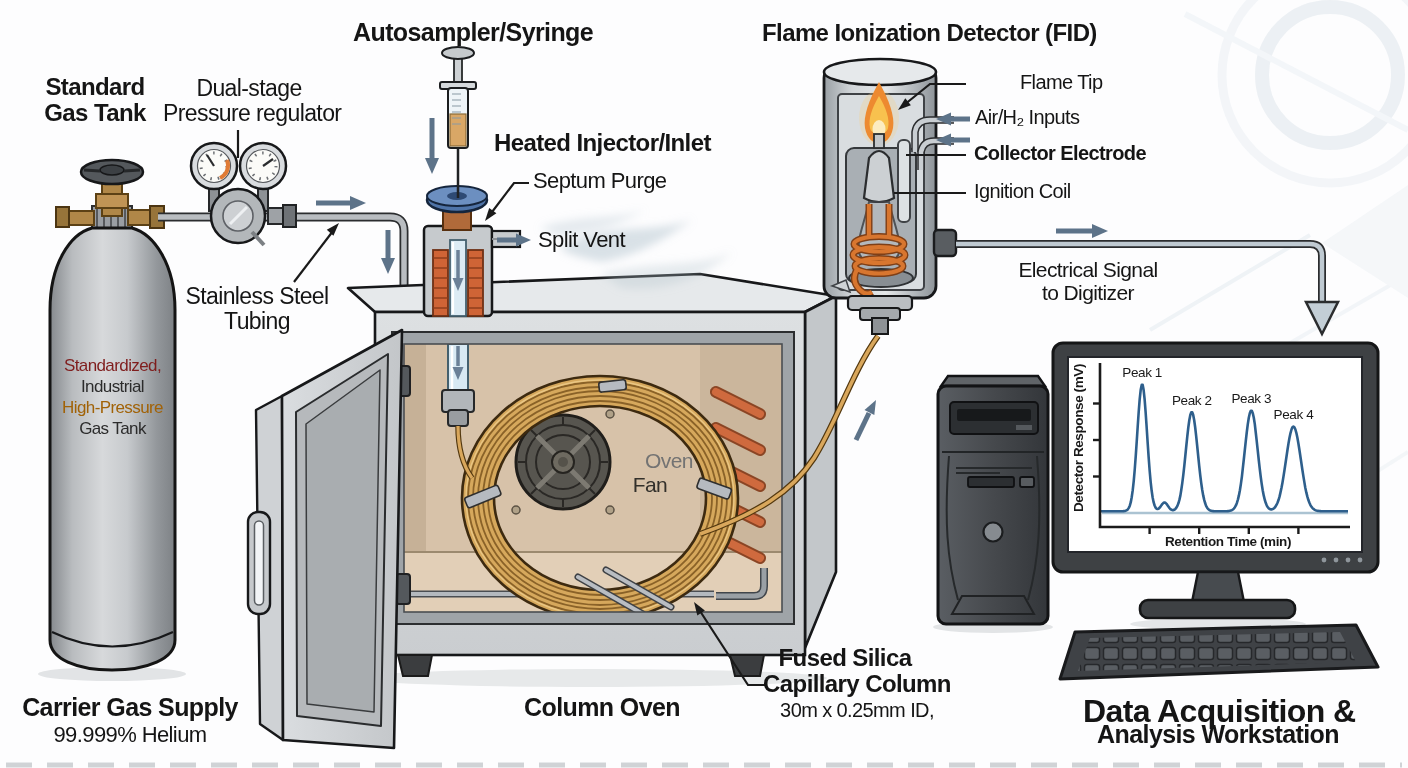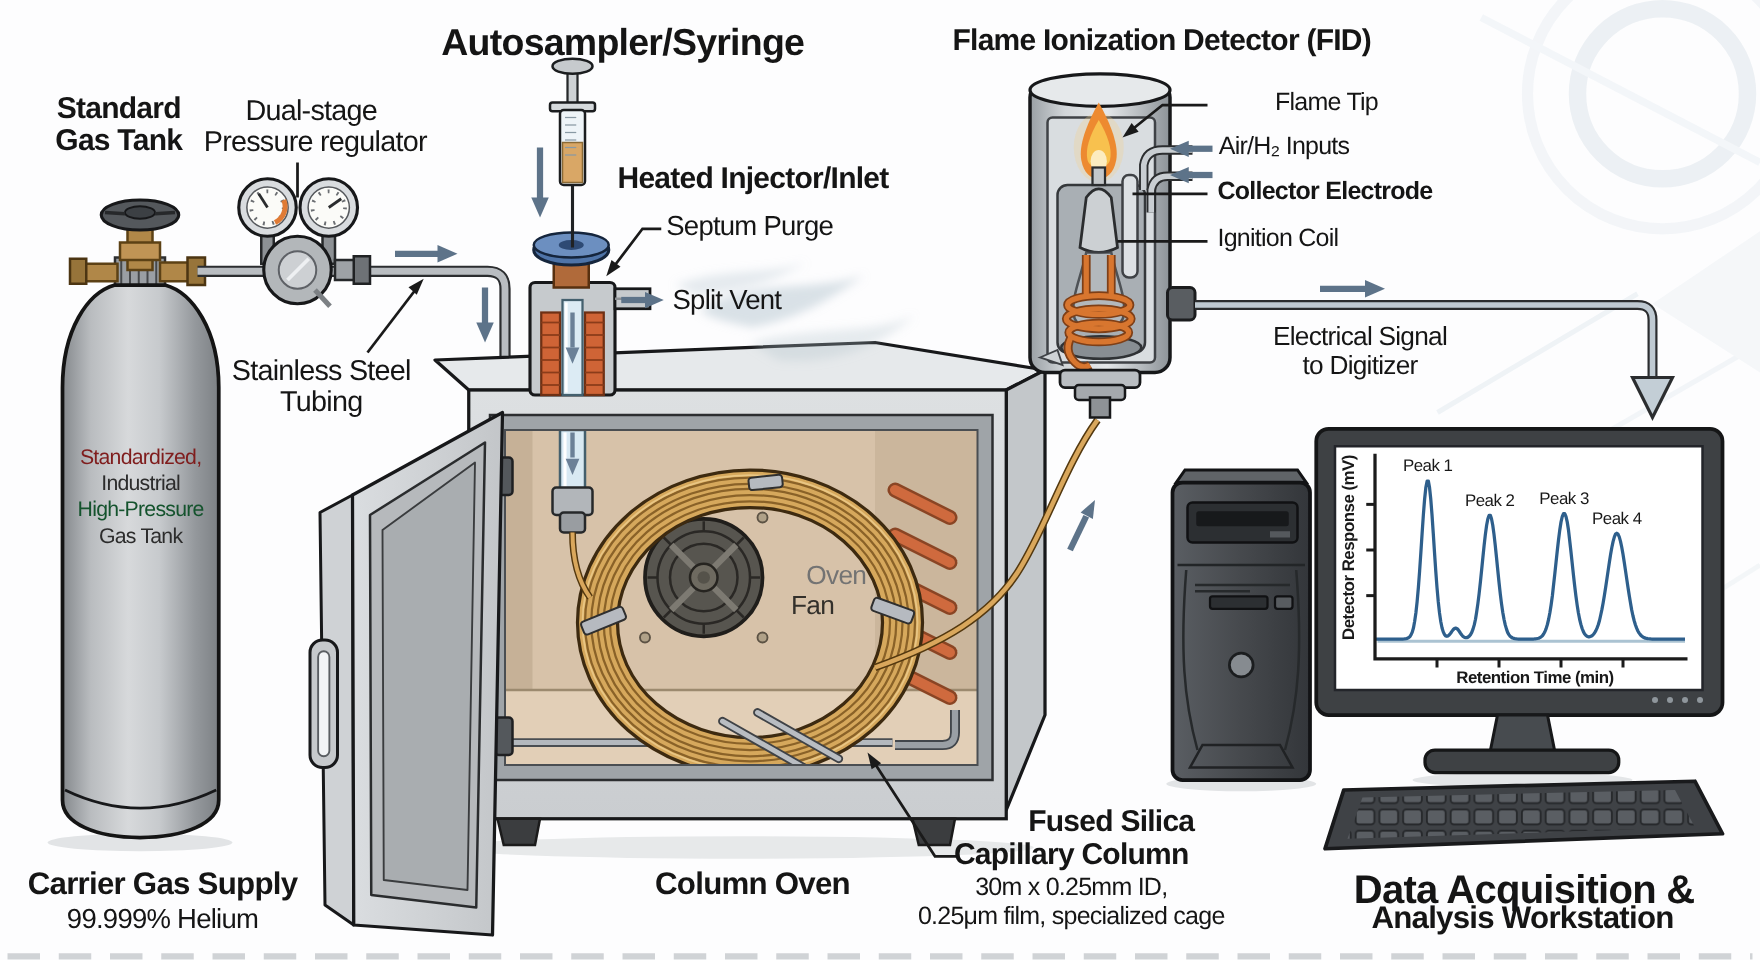--- a/index.html
+++ b/index.html
@@ -446,38 +446,37 @@
 </svg>
 
 <div class="label c b" style="left:28px;top:74px;width:134px;font-size:24px;">Standard</div>
 <div class="label c b" style="left:28px;top:100px;width:134px;font-size:24px;">Gas Tank</div>
 <div class="label c" style="left:163px;top:76px;width:172px;font-size:23px;">Dual-stage</div>
 <div class="label c" style="left:163px;top:101px;width:172px;font-size:23px;">Pressure regulator</div>
 <div class="label c" style="left:178px;top:284px;width:158px;font-size:23px;">Stainless Steel</div>
 <div class="label c" style="left:178px;top:309px;width:158px;font-size:23px;">Tubing</div>
 <div class="label c" style="left:45px;top:357px;width:135px;font-size:17px;color:#7f1d1d;">Standardized,</div>
 <div class="label c" style="left:45px;top:378px;width:135px;font-size:17px;color:#2c2c2c;">Industrial</div>
-<div class="label c" style="left:45px;top:399px;width:135px;font-size:17px;color:#14532d;">High-Pressure</div>
+<div class="label c" style="left:45px;top:399px;width:135px;font-size:17px;color:#a16207;">High-Pressure</div>
 <div class="label c" style="left:45px;top:420px;width:135px;font-size:17px;color:#2c2c2c;">Gas Tank</div>
 <div class="label c b" style="left:22px;top:694px;width:216px;font-size:25px;">Carrier Gas Supply</div>
 <div class="label c" style="left:22px;top:723px;width:216px;font-size:22px;">99.999% Helium</div>
-<div class="label c b" style="left:353px;top:19px;width:228px;font-size:30px;">Autosampler/Syringe</div>
+<div class="label c b" style="left:353px;top:19px;width:228px;font-size:25px;">Autosampler/Syringe</div>
 <div class="label b" style="left:494px;top:130px;font-size:24px;">Heated Injector/Inlet</div>
 <div class="label" style="left:533px;top:169px;font-size:22px;">Septum Purge</div>
 <div class="label" style="left:538px;top:228px;font-size:22px;">Split Vent</div>
 <div class="label b" style="left:762px;top:20px;font-size:24px;">Flame Ionization Detector (FID)</div>
 <div class="label" style="left:1020px;top:72px;font-size:20px;">Flame Tip</div>
 <div class="label" style="left:975px;top:107px;font-size:20px;">Air/H₂ Inputs</div>
 <div class="label" style="left:974px;top:143px;font-size:20px;font-weight:bold;">Collector Electrode</div>
 <div class="label" style="left:974px;top:181px;font-size:20px;">Ignition Coil</div>
 <div class="label c" style="left:992px;top:259px;width:192px;font-size:21px;">Electrical Signal</div>
 <div class="label c" style="left:992px;top:282px;width:192px;font-size:21px;">to Digitizer</div>
 <div class="label c" style="left:612px;top:450px;width:76px;font-size:21px;color:#737373;margin-left:19px;">Oven</div>
 <div class="label c" style="left:612px;top:474px;width:76px;font-size:21px;color:#33302b;">Fan</div>
 <div class="label c b" style="left:517px;top:694px;width:170px;font-size:25px;">Column Oven</div>
-<div class="label c b" style="left:744px;top:645px;width:290px;font-size:24px;">Fused Silica</div>
+<div class="label c b" style="left:700px;top:645px;width:290px;font-size:24px;">Fused Silica</div>
 <div class="label c b" style="left:712px;top:671px;width:290px;font-size:24px;">Capillary Column</div>
 <div class="label c" style="left:712px;top:700px;width:290px;font-size:20px;">30m x 0.25mm ID,</div>
-<div class="label c" style="left:712px;top:723px;width:290px;font-size:20px;">0.25μm film, specialized cage</div>
 <div class="label c b" style="left:1083px;top:695px;width:270px;font-size:32px;">Data Acquisition &amp;</div>
 <div class="label c b" style="left:1083px;top:721px;width:270px;font-size:25px;">Analysis Workstation</div>
 
 </div>
 
 </body></html>

